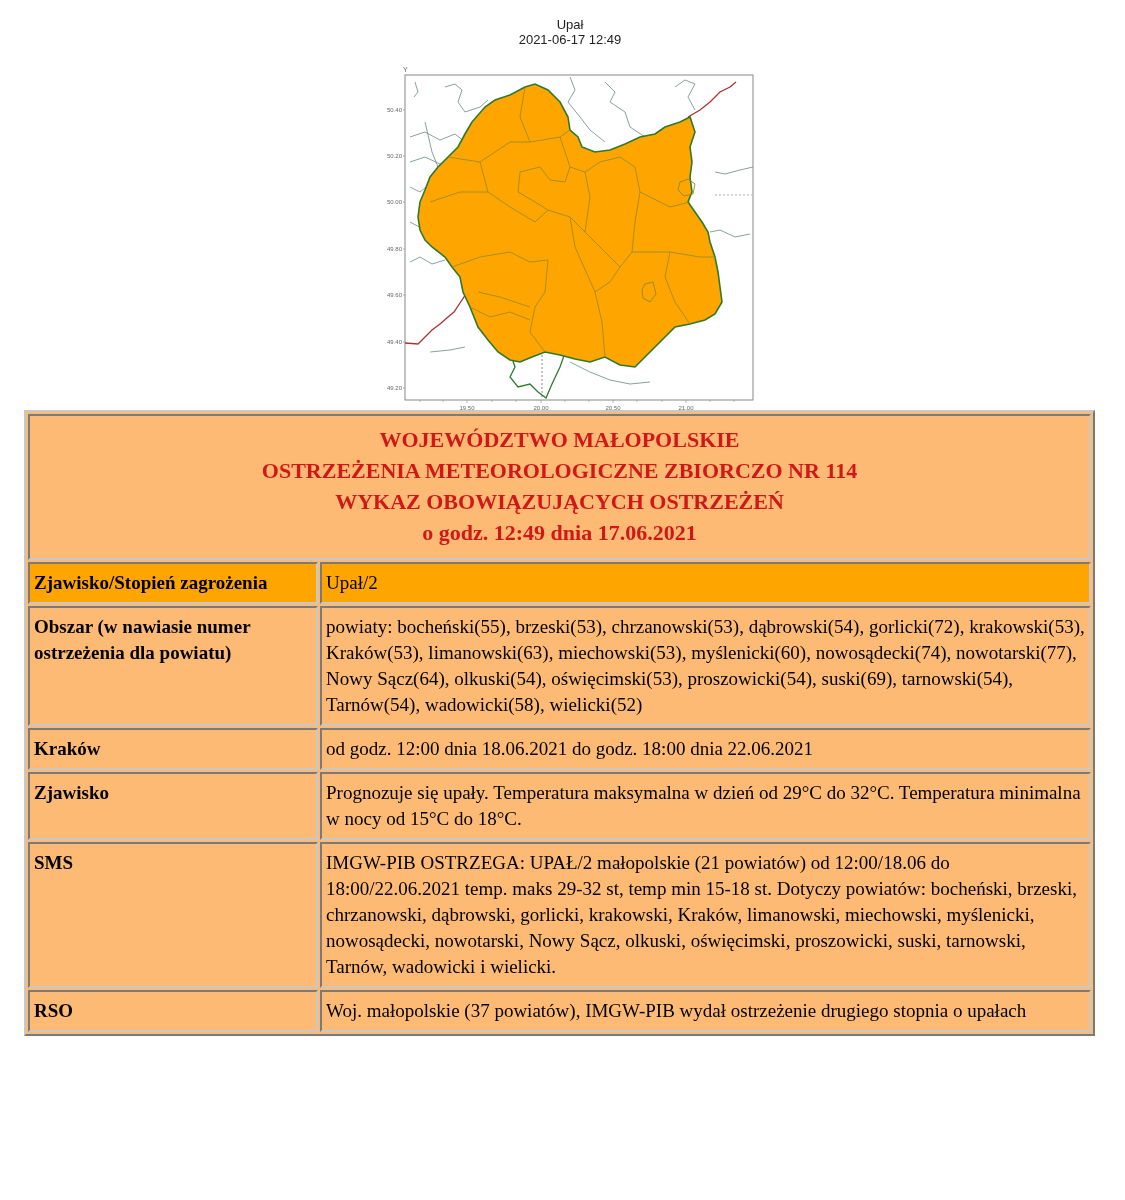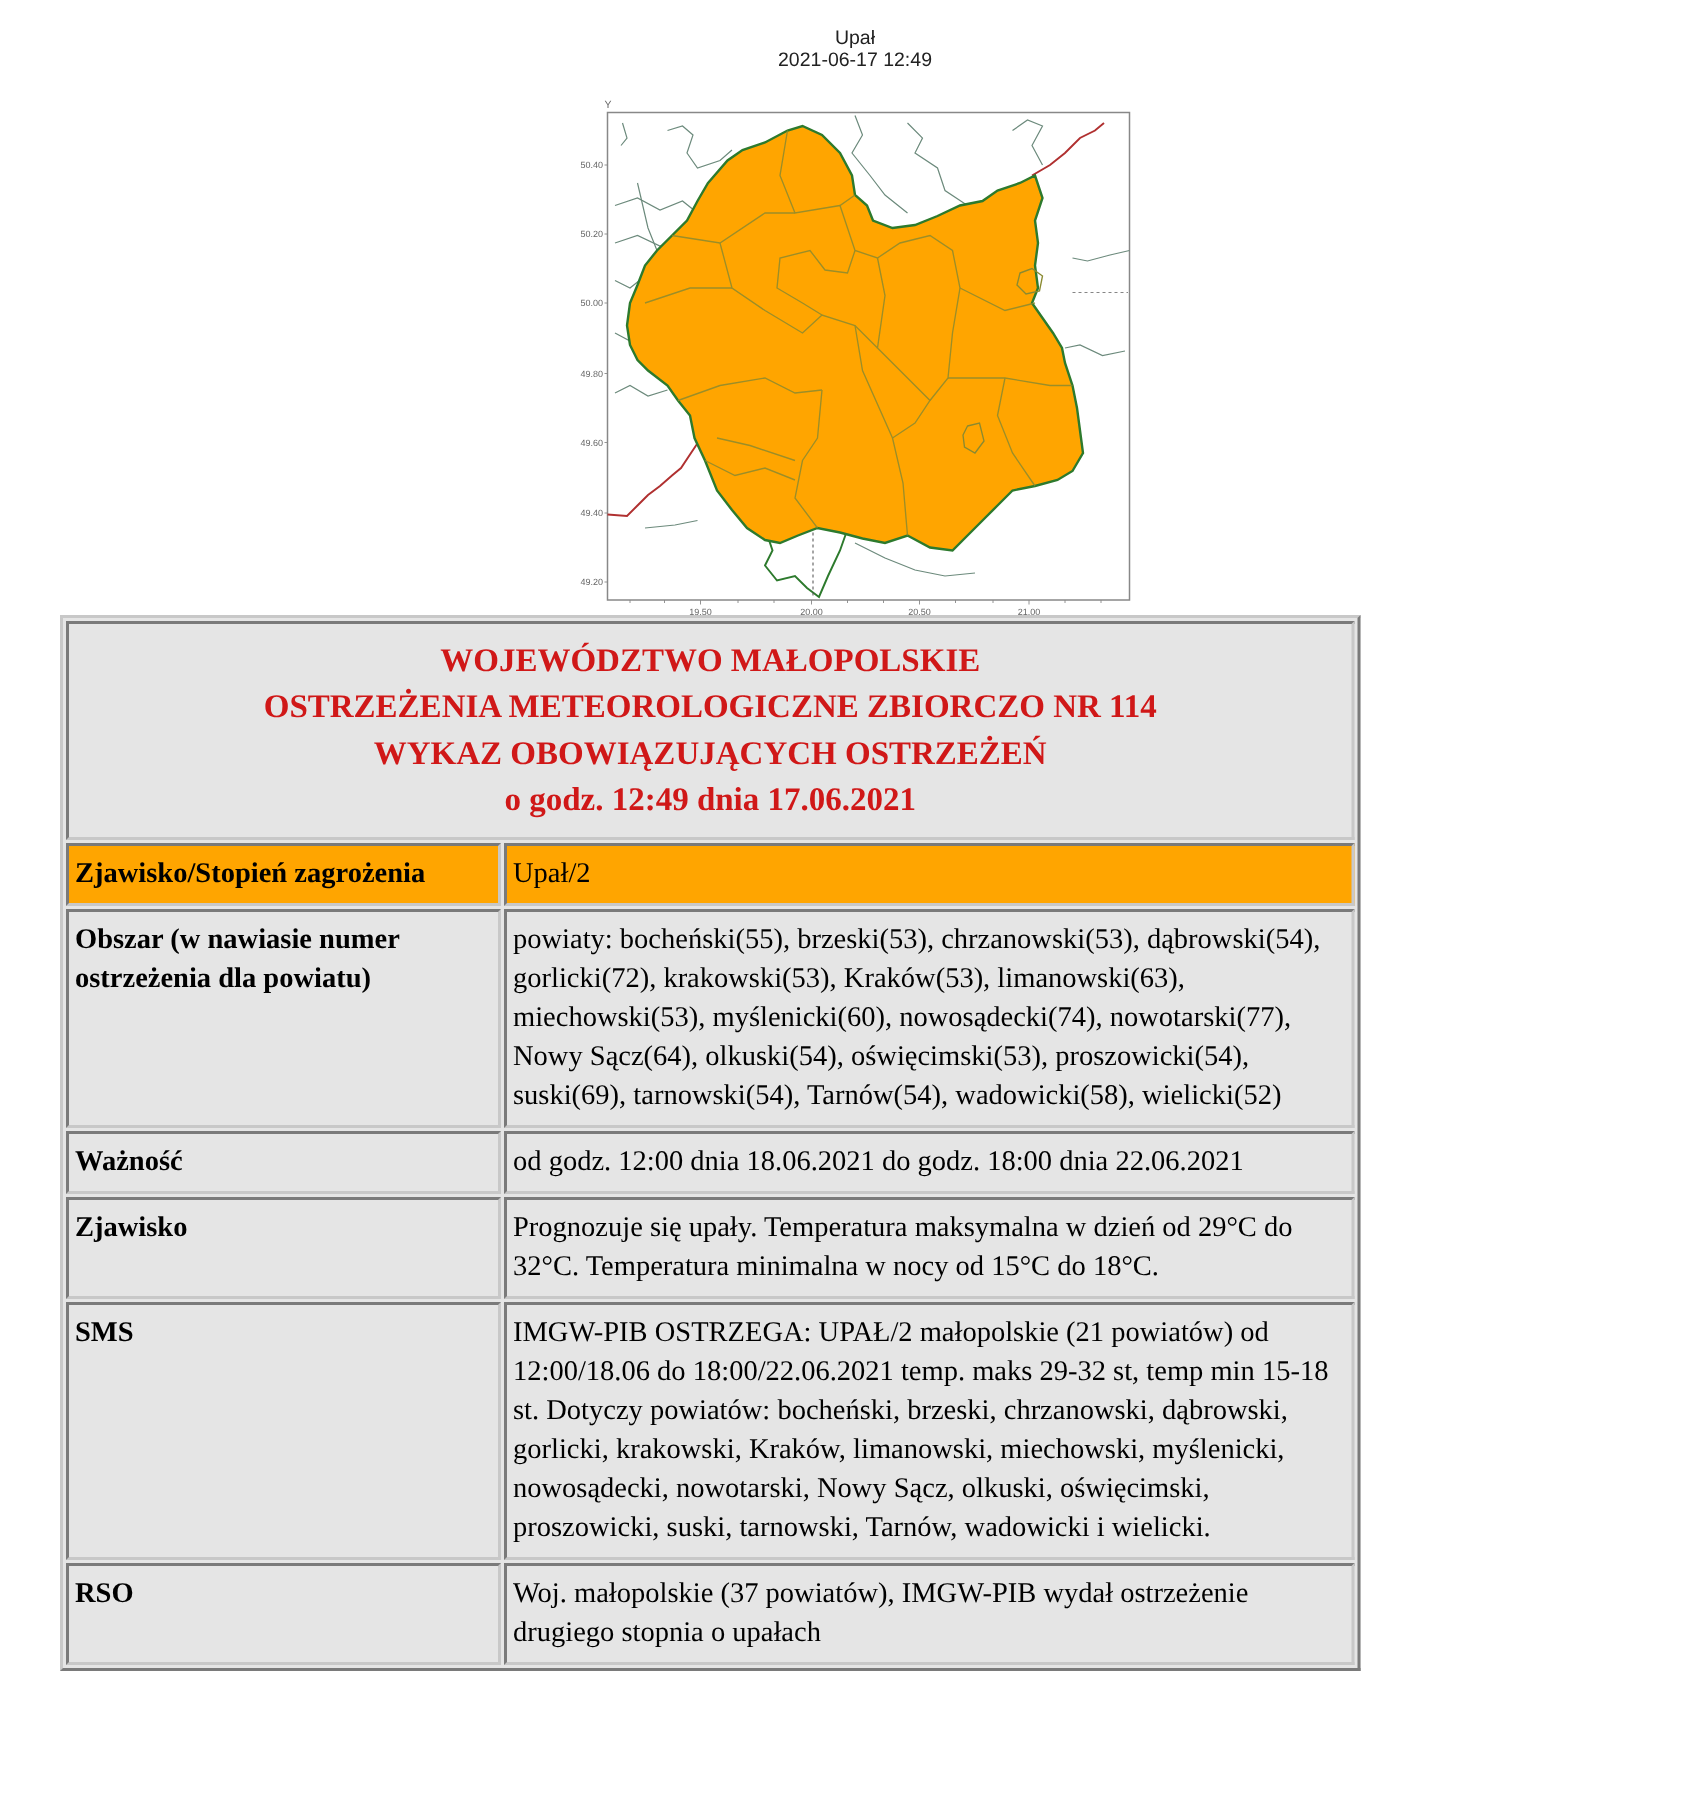--- a/index.html
+++ b/index.html
@@ -3,21 +3,21 @@
 <meta charset="utf-8">
 <style>
   html, body { margin: 0; padding: 0; background: #ffffff; }
   body { width: 1125px; height: 1200px; position: relative; overflow: hidden; font-family: "Liberation Serif", serif; color: #000; }
 
   .map-title { position: absolute; left: 0; top: 17px; width: 1140px; text-align: center; font-family: "Liberation Sans", sans-serif; font-size: 13px; line-height: 15px; color: #222; }
 
   .map-wrap { position: absolute; left: 370px; top: 62px; width: 395px; height: 352px; }
   .map-wrap svg { display: block; }
 
-  .report { position: absolute; left: 40px; top: 410px; width: 867px; border-collapse: separate; border-spacing: 2px; border: 2px solid; border-color: #c8c8c8 #7a7a7a #7a7a7a #c8c8c8; background: #e5e5e5; }
+  .report { position: absolute; left: 24px; top: 410px; width: 1071px; border-collapse: separate; border-spacing: 2px; border: 2px solid; border-color: #c8c8c8 #7a7a7a #7a7a7a #c8c8c8; background: #fdba74; }
   .report td { border: 2px solid; border-color: #7a7a7a #c8c8c8 #c8c8c8 #7a7a7a; padding: 6px 4px; vertical-align: top; font-size: 19px; line-height: 26px; }
   .report td.head { text-align: center; color: #d01818; font-weight: bold; font-size: 22px; line-height: 31px; padding: 8px 4px 10px 4px; }
   .report td.lbl { width: 278px; font-weight: bold; }
   .report tr.orange td { background: #ffa500; }
   .report tr.gray td { background: #d3d3d3; height: 44px; }
 </style>
 </head>
 <body>
 
 <div class="map-title">
@@ -135,21 +135,21 @@
   </tr>
   <tr class="orange">
     <td class="lbl">Zjawisko/Stopień zagrożenia</td>
     <td>Upał/2</td>
   </tr>
   <tr>
     <td class="lbl">Obszar (w nawiasie numer ostrzeżenia dla powiatu)</td>
     <td>powiaty: bocheński(55), brzeski(53), chrzanowski(53), dąbrowski(54), gorlicki(72), krakowski(53), Kraków(53), limanowski(63), miechowski(53), myślenicki(60), nowosądecki(74), nowotarski(77), Nowy Sącz(64), olkuski(54), oświęcimski(53), proszowicki(54), suski(69), tarnowski(54), Tarnów(54), wadowicki(58), wielicki(52)</td>
   </tr>
   <tr>
-    <td class="lbl">Ważność</td>
+    <td class="lbl">Kraków</td>
     <td>od godz. 12:00 dnia 18.06.2021 do godz. 18:00 dnia 22.06.2021</td>
   </tr>
   <tr>
     <td class="lbl">Zjawisko</td>
     <td>Prognozuje się upały. Temperatura maksymalna w dzień od 29°C do 32°C. Temperatura minimalna w nocy od 15°C do 18°C.</td>
   </tr>
   <tr>
     <td class="lbl">SMS</td>
     <td>IMGW-PIB OSTRZEGA: UPAŁ/2 małopolskie (21 powiatów) od 12:00/18.06 do 18:00/22.06.2021 temp. maks 29-32 st, temp min 15-18 st. Dotyczy powiatów: bocheński, brzeski, chrzanowski, dąbrowski, gorlicki, krakowski, Kraków, limanowski, miechowski, myślenicki, nowosądecki, nowotarski, Nowy Sącz, olkuski, oświęcimski, proszowicki, suski, tarnowski, Tarnów, wadowicki i wielicki.</td>
   </tr>

